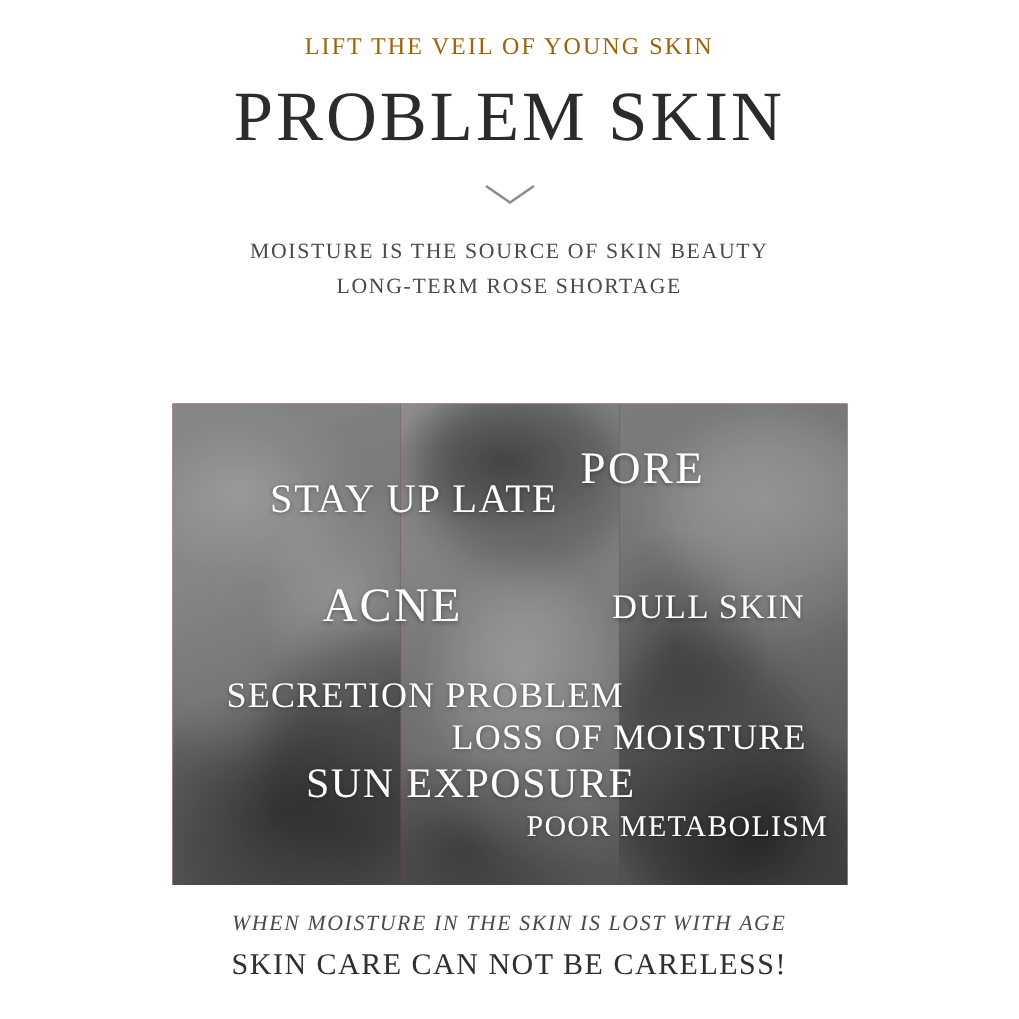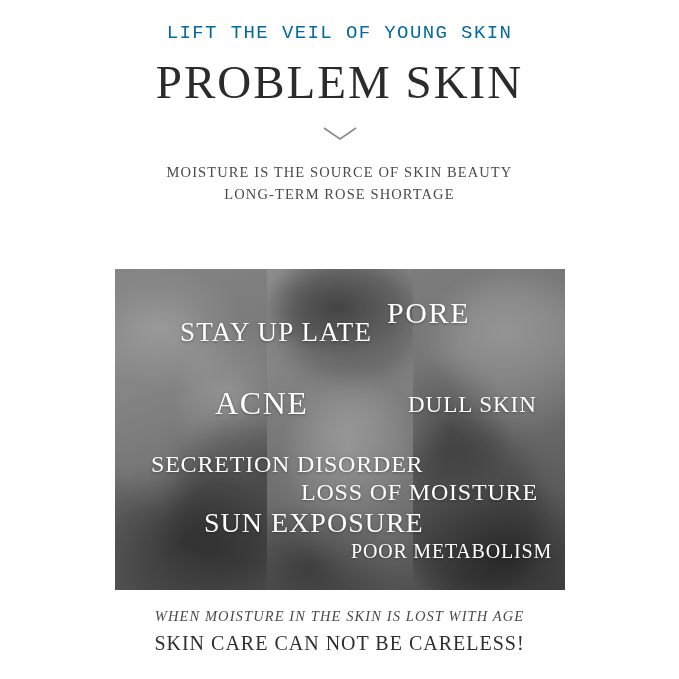--- a/index.html
+++ b/index.html
@@ -20,24 +20,24 @@
     height: 679px;
     box-sizing: border-box;
   }
 
   
   .header {
     text-align: center;
     padding-top: 22px;
   }
   .eyebrow {
-    font-size: 19px;
+    font-size: 16px;
     letter-spacing: 1.4px;
-    color: #0369a1;
-    font-family: Liberation Mono, monospace;
+    color: #a16207;
+    font-family: Liberation Serif, serif;
     line-height: 1.2;
   }
   .headline {
     font-size: 47px;
     letter-spacing: 2.0px;
     color: #2b2b2b;
     line-height: 1.15;
     margin-top: 10px;
     font-family: "Liberation Serif", serif;
     font-weight: normal;
@@ -211,21 +211,21 @@
         <div class="shade-b"></div>
       </div>
     </div>
     <div class="collage-scrim"></div>
 
     <div class="overlay-text">
       <div class="ot ot-pore">PORE</div>
       <div class="ot ot-stayup">STAY UP LATE</div>
       <div class="ot ot-acne">ACNE</div>
       <div class="ot ot-dull">DULL SKIN</div>
-      <div class="ot ot-secretion">SECRETION DISORDER</div>
+      <div class="ot ot-secretion">SECRETION PROBLEM</div>
       <div class="ot ot-loss">LOSS OF MOISTURE</div>
       <div class="ot ot-sun">SUN EXPOSURE</div>
       <div class="ot ot-metabolism">POOR METABOLISM</div>
     </div>
   </div>
 
   <div class="footer">
     <div class="footer-line1">WHEN MOISTURE IN THE SKIN IS LOST WITH AGE</div>
     <div class="footer-line2">SKIN CARE CAN NOT BE CARELESS!</div>
   </div>

